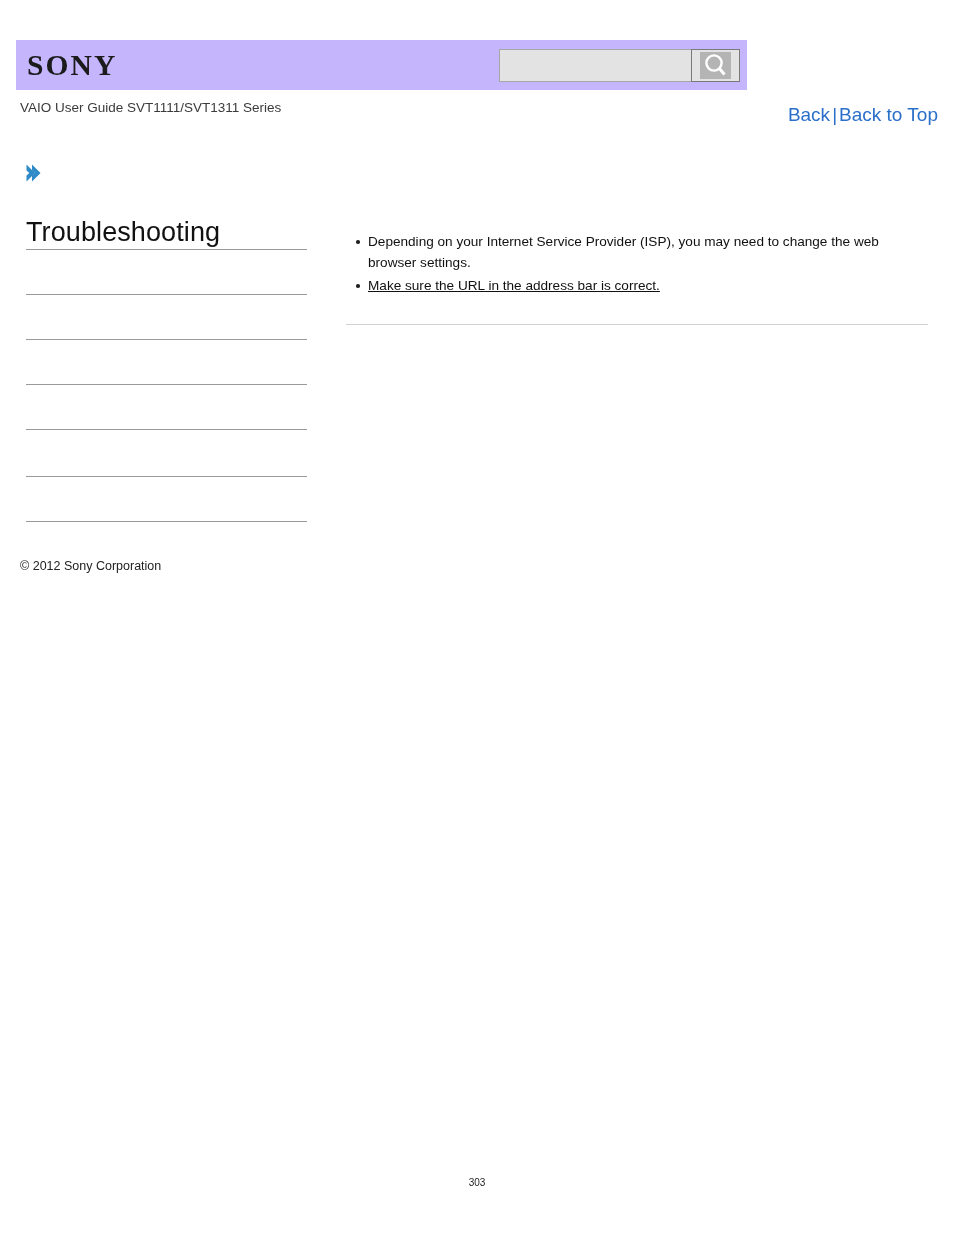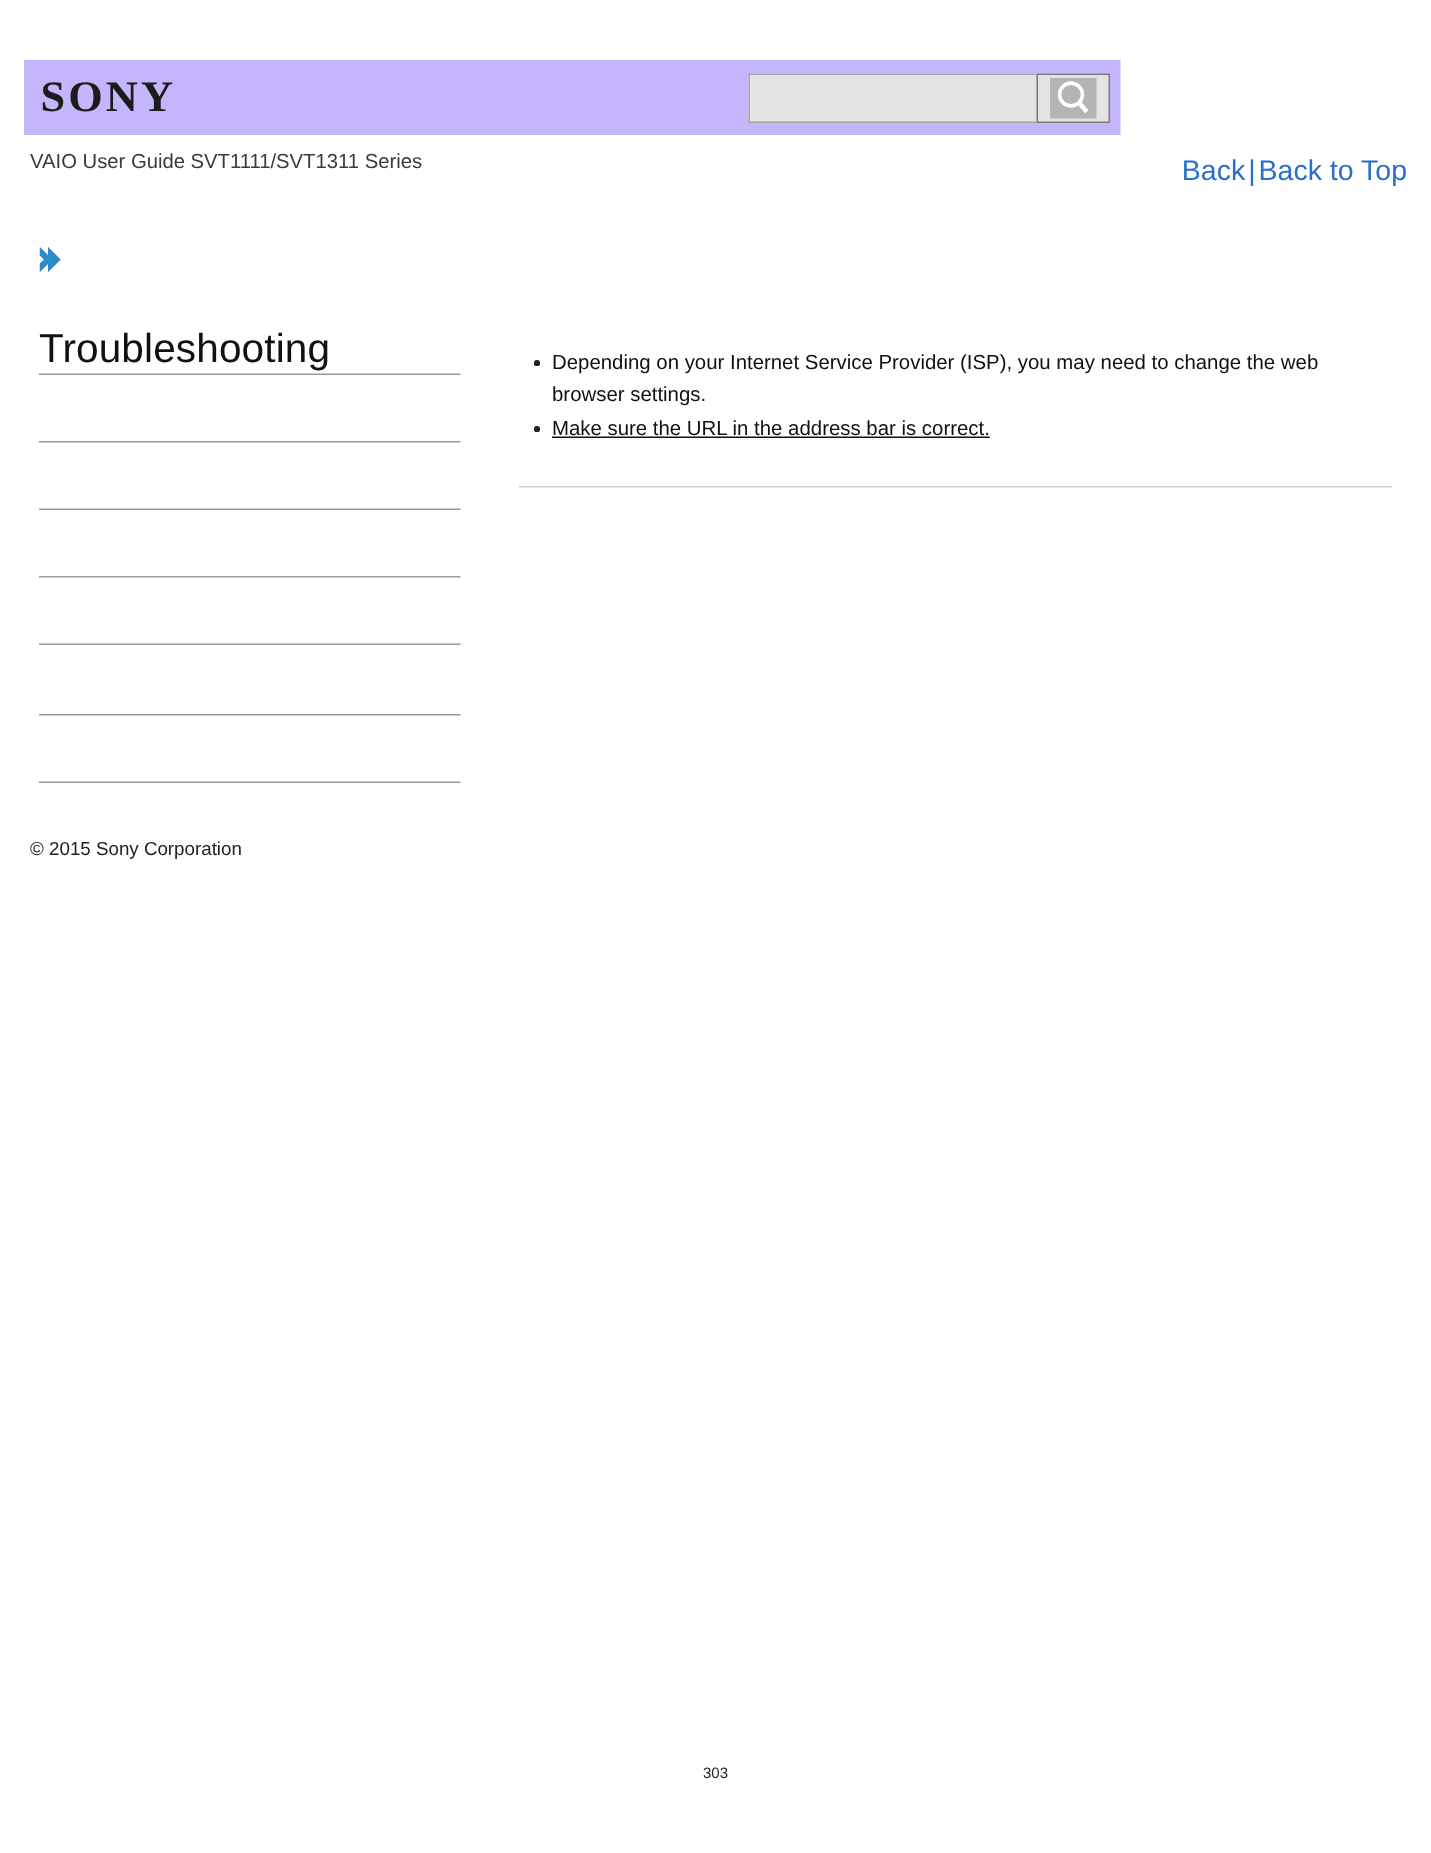--- a/index.html
+++ b/index.html
@@ -271,14 +271,14 @@
     <li class="bullet-item">
       <span>Depending on your Internet Service Provider (ISP), you may need to change the web browser settings.</span><br>
     </li>
     <li class="bullet-item">
       <span>Make sure the URL in the address bar is correct.</span>
     </li>
   </ul>
   <hr class="content-rule">
 </div>
 
-<div class="copyright">© 2015 Sony Corporation</div>
+<div class="copyright">© 2012 Sony Corporation</div>
 <div class="page-number">303</div>
 
 </body></html>

